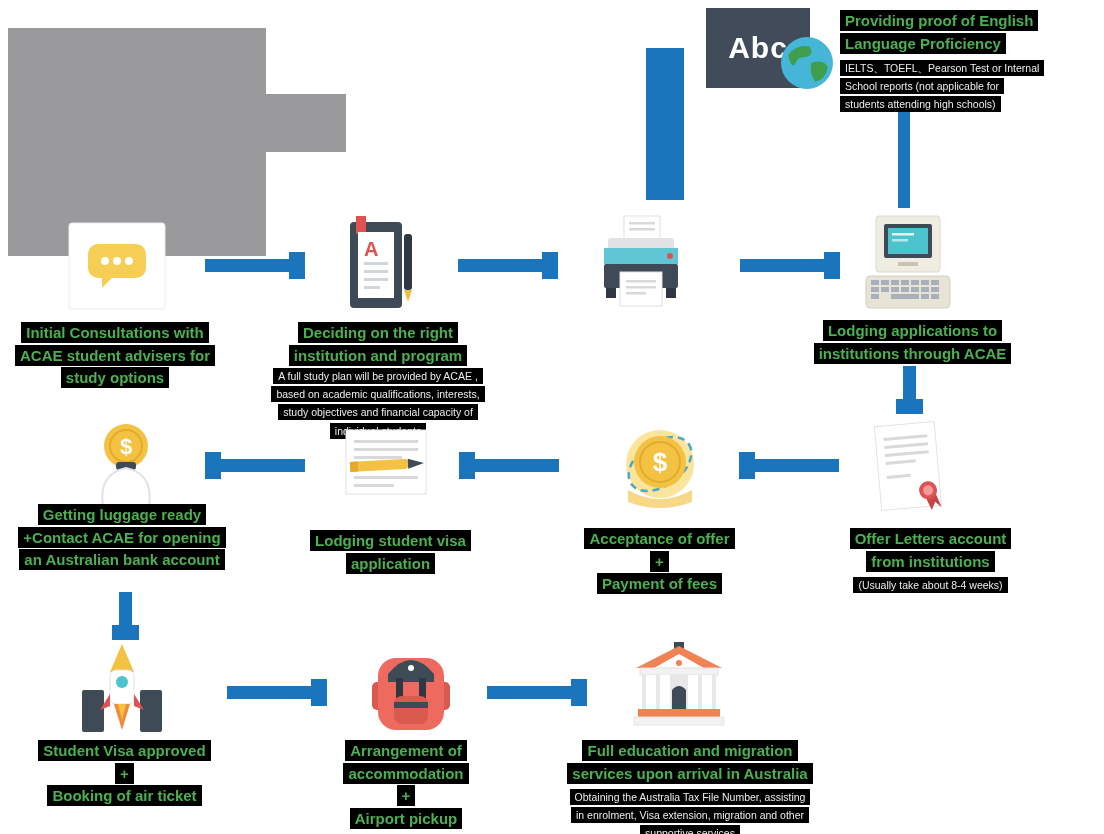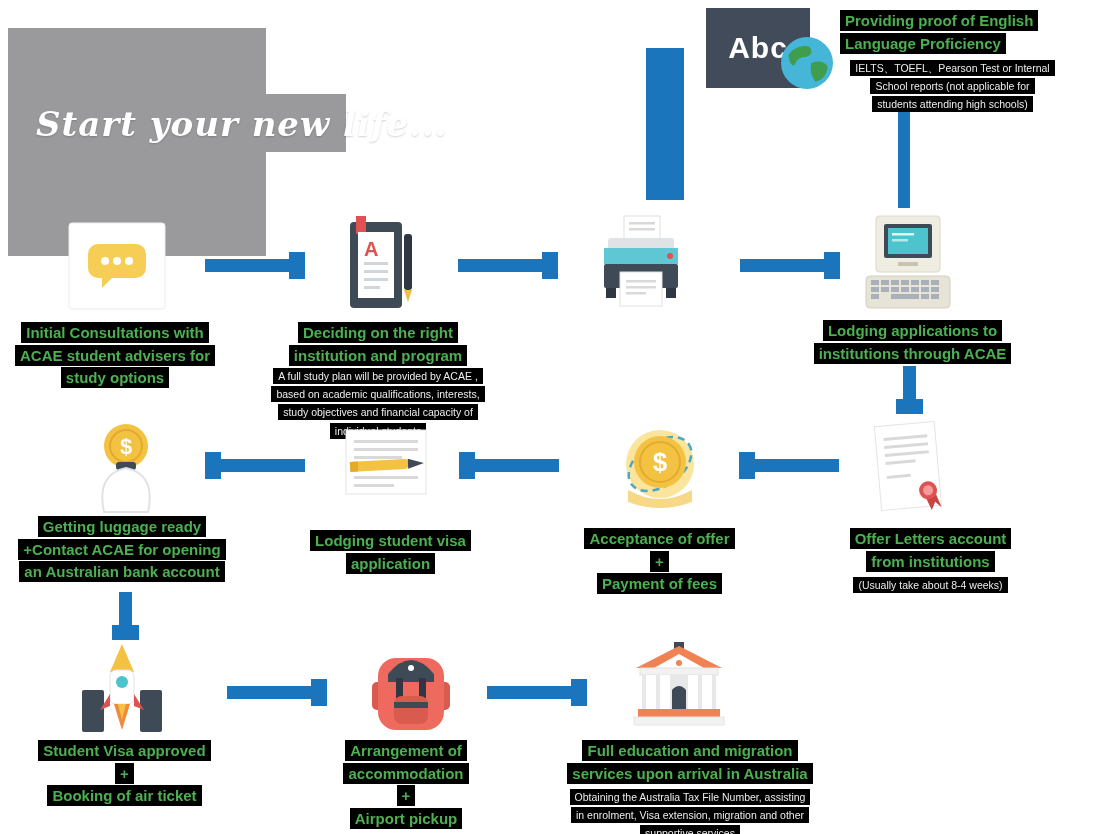--- a/index.html
+++ b/index.html
@@ -40,39 +40,38 @@
            display:flex;align-items:center;justify-content:center;letter-spacing:1px;}
   svg{display:block;}
 </style>
 </head>
 <body>
 
 <div class="canvas">
 
   <div class="abs grayblock" style="left:8px;top:28px;width:258px;height:228px;"></div>
   <div class="abs grayblock" style="left:8px;top:94px;width:338px;height:58px;"></div>
-  <div class="abs script-title" style="left:36px;top:104px;">Start your new life...</div>
 
   <div class="bar" style="left:646px;top:48px;width:38px;height:152px;"></div>
 
   <div class="bar" style="left:898px;top:100px;width:12px;height:108px;"></div>
 
   <div class="abs abc-box" style="left:706px;top:8px;width:104px;height:80px;">
     <span>Abc</span>
   </div>
   <svg class="abs" style="left:780px;top:36px;" width="54" height="54" viewBox="0 0 52 52">
     <circle cx="26" cy="26" r="25" fill="#45b5d8"></circle>
     <path d="M8,18 Q16,8 28,10 Q34,16 26,20 Q16,20 14,28 Q10,30 8,18 Z" fill="#3f9e4d"></path>
     <path d="M30,26 Q42,22 46,30 Q44,42 34,44 Q28,36 30,26 Z" fill="#3f9e4d"></path>
   </svg>
 
   <div class="label leftalign" style="left:840px;top:10px;width:225px;">
     <div class="row"><span class="hl green">Providing proof of English
 Language Proficiency</span></div>
-    <div class="row" style="margin-top:3px;text-align:center;"><span class="hl note">IELTS、TOEFL、Pearson Test or Internal
+    <div class="row" style="margin-top:3px;"><span class="hl note">IELTS、TOEFL、Pearson Test or Internal
 School reports (not applicable for
 students attending high schools)</span></div>
   </div>
 
   <svg class="abs" style="left:68px;top:222px;" width="98" height="88" viewBox="0 0 98 88">
     <rect x="1" y="1" width="96" height="86" rx="3" fill="#ffffff" stroke="#ececec"></rect>
     <rect x="20" y="22" width="58" height="34" rx="10" fill="#f6cd55"></rect>
     <polygon points="34,52 48,52 34,66" fill="#f6cd55"></polygon>
     <circle cx="37" cy="39" r="4" fill="#ffffff"></circle>
       <circle cx="49" cy="39" r="4" fill="#ffffff"></circle>
@@ -241,21 +240,21 @@
   </div>
   <div class="label" style="left:572px;top:528px;width:175px;text-align:center;">
     <div class="row"><span class="hl green">Acceptance of offer
 +
 Payment of fees</span></div>
   </div>
   <div class="label" style="left:298px;top:530px;width:185px;text-decoration:underline;">
     <div class="row"><span class="hl green">Lodging student visa
 application</span></div>
   </div>
-  <div class="label" style="left:6px;top:516px;width:232px;">
+  <div class="label" style="left:6px;top:504px;width:232px;">
     <div class="row"><span class="hl green">Getting luggage ready
 +Contact ACAE for opening
 an Australian bank account</span></div>
   </div>
 
   <div class="arrow down" style="left:112px;top:592px;">
       <div class="shaft"></div>
       <div class="cap"></div>
     </div>
 

